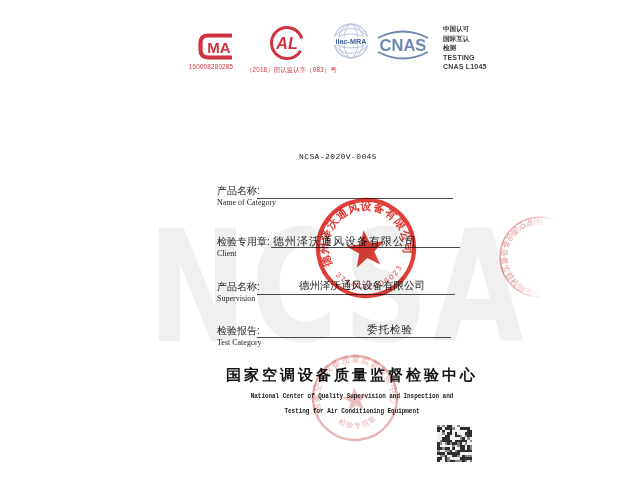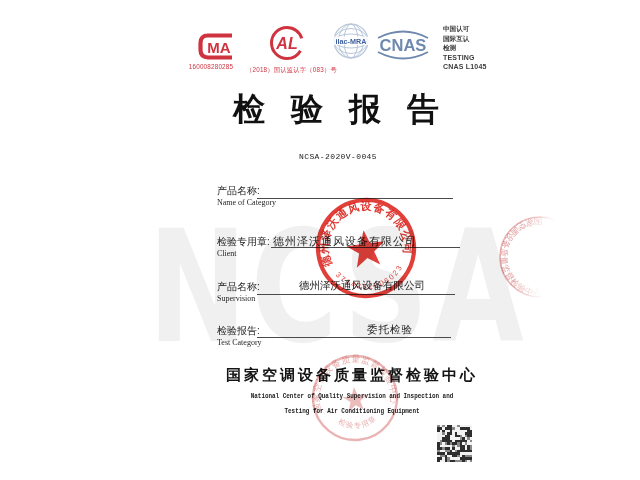--- a/index.html
+++ b/index.html
@@ -90,21 +90,20 @@
   </svg>
 
   <div class="abs" id="accred-text">
     <div class="nowrap">中国认可</div>
     <div class="nowrap">国际互认</div>
     <div class="nowrap">检测</div>
     <div class="nowrap en">TESTING</div>
     <div class="nowrap en">CNAS L1045</div>
   </div>
 
-  <div class="abs nowrap" id="title-zh">检验报告</div>
   <div class="abs nowrap" id="report-no">NCSA-2020V-0045</div>
 
   <div class="abs nowrap flabel-zh" style="left:217px;top:184px;">产品名称:</div>
   <div class="abs nowrap flabel-en" style="left:217px;top:198px;">Name of Category</div>
   <div class="abs fline" style="left:257px;top:198px;width:196px;"></div>
 
   <div class="abs nowrap flabel-zh" style="left:217px;top:235px;">检验专用章:</div>
   <div class="abs nowrap flabel-en" style="left:217px;top:249px;">Client</div>
   <div class="abs fline" style="left:271px;top:247px;width:189px;"></div>
   <div class="abs nowrap fvalue" style="left:345px;top:234px;letter-spacing:1px;">德州泽沃通风设备有限公司</div>

